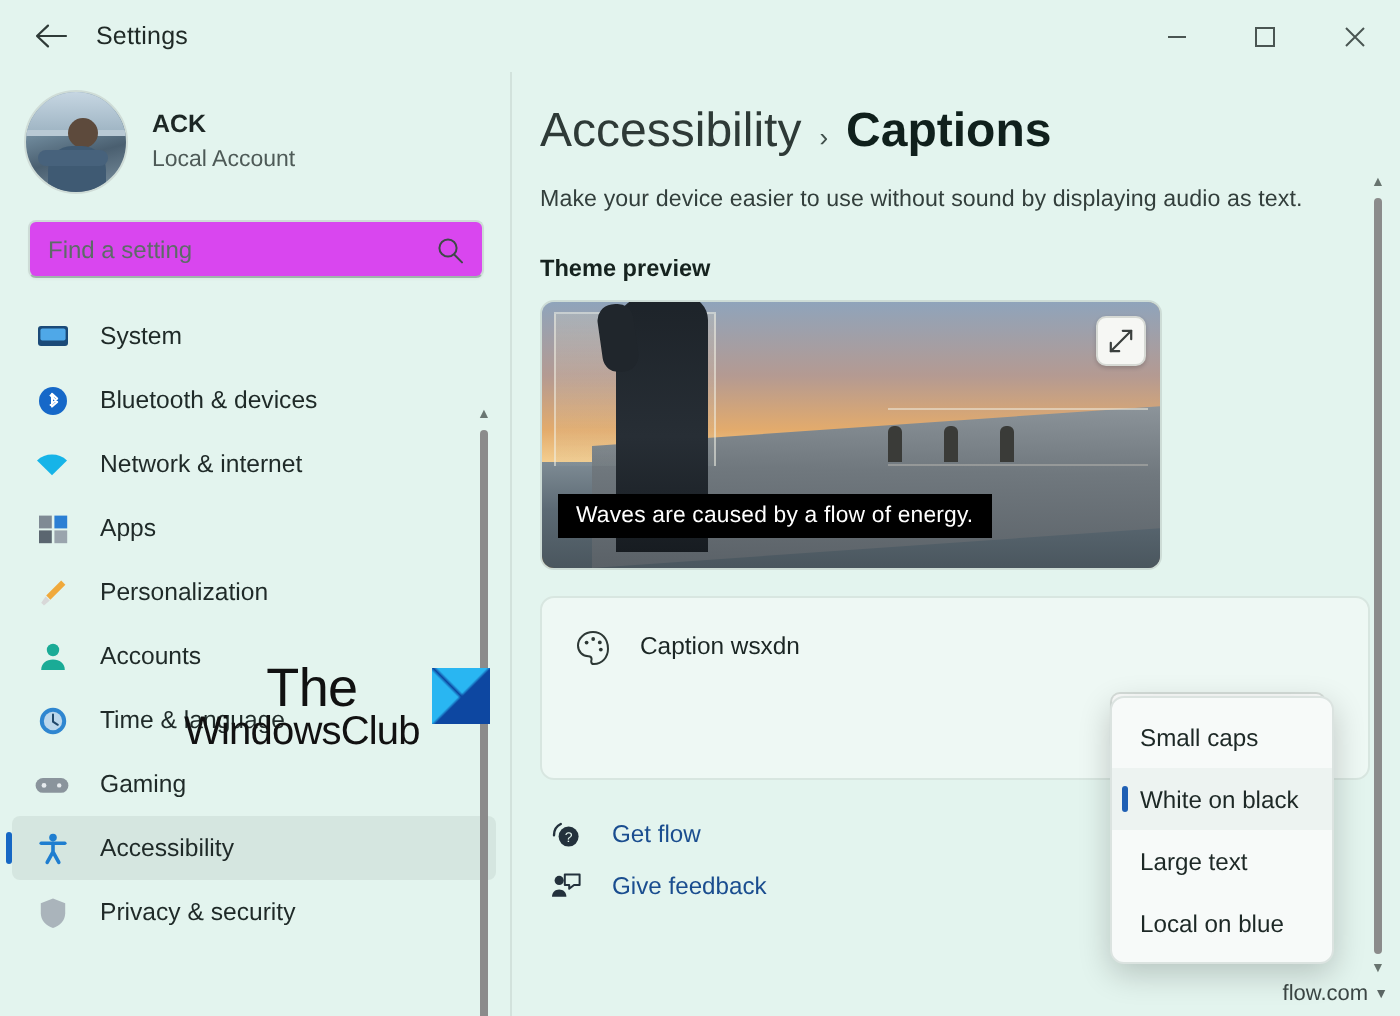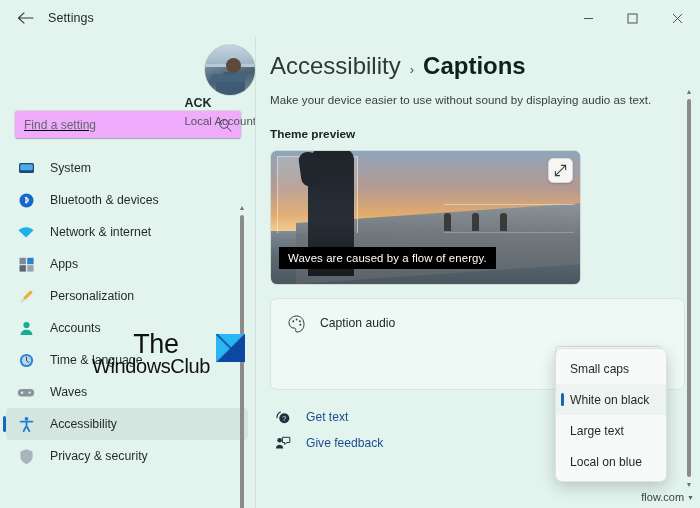--- a/index.html
+++ b/index.html
@@ -34,21 +34,21 @@
     width: 44px; height: 36px; display: flex; align-items: center;
     justify-content: center; color: #4a5552;
   }
   .win-btn.close { width: 46px; }
 
   
   .sidebar {
     position: absolute; top: 36px; left: 0; width: 256px; height: 472px;
   }
   .account {
-    display: flex; align-items: flex-end; padding: 8px 0 0 12px; height: 62px; flex-direction: column;
+    display: flex; align-items: center; padding: 8px 0 0 12px; height: 62px;
   }
   .avatar {
     width: 52px; height: 52px; border-radius: 50%;
     overflow: hidden; flex: 0 0 52px;
     background: linear-gradient(165deg,#9fb6c6 0%,#6c8698 38%,#4a5f70 62%,#7d93a2 100%);
     position: relative; border: 1px solid #cfdcd7;
   }
   .avatar .sky { position:absolute; top:0; left:0; right:0; height:42%;
     background: linear-gradient(180deg,#c6d6e2,#9db3c2); }
   .avatar .rail { position:absolute; top:38%; left:0; right:0; height:3px;
@@ -58,24 +58,24 @@
   .avatar .body { position:absolute; bottom:0; left:22%; width:58%; height:46%;
     border-radius:12px 12px 0 0; background:#3f5a73; }
   .avatar .arm { position:absolute; bottom:26%; left:12%; width:70%; height:8px;
     border-radius:4px; background:#47627c; }
   .acct-text { margin-left: 12px; line-height: 1.25; }
   .acct-name { font-size: 12.5px; font-weight: 700; color: #1d2725; }
   .acct-type { font-size: 11.5px; color: #4e5a57; margin-top: 2px; }
 
   .search-wrap { padding: 12px 14px 0 14px; }
   .search-box {
-    height: 29px; background: #f0abfc; border: 1px solid #cddcd6;
+    height: 29px; background: #d946ef; border: 1px solid #cddcd6;
     border-bottom: 1.6px solid #9fb3ac;
     border-radius: 4px; display: flex; align-items: center;
-    padding: 0 9px; box-shadow: 0 1px 1px rgba(0,0,0,.03); text-decoration: underline;
+    padding: 0 9px; box-shadow: 0 1px 1px rgba(0,0,0,.03);
   }
   .search-box input {
     flex: 1; border: 0; outline: 0; background: transparent;
     font-family: inherit; font-size: 12px; color: #2b3734;
   }
   .search-box input::placeholder { color: #5d6b67; }
   .search-icon { color: #3e4a47; display: flex; }
 
   .nav { margin-top: 13px; position: relative; }
   .nav-item {
@@ -380,21 +380,21 @@
       </div>
 
       <div class="nav-item">
         <span class="nav-icon">
           <svg width="18" height="17" viewBox="0 0 18 17">
             <rect x="0.8" y="5" width="16.4" height="7.4" rx="3.7" fill="#8a949c"></rect>
             <circle cx="5" cy="8.7" r="1.2" fill="#e6ebee"></circle>
             <circle cx="12.6" cy="8.7" r="1.1" fill="#e6ebee"></circle>
           </svg>
         </span>
-        <span class="nav-label">Waves</span>
+        <span class="nav-label">Gaming</span>
       </div>
 
       <div class="nav-item active">
         <span class="nav-icon">
           <svg width="17" height="17" viewBox="0 0 17 17">
             <circle cx="8.5" cy="2.8" r="1.9" fill="#1f7ed0"></circle>
             <path d="M2.6 5.6h11.8" stroke="#1f7ed0" stroke-width="1.8" stroke-linecap="round"></path>
             <path d="M8.5 5.6v4.3M8.5 9.9 5.6 15.2M8.5 9.9l2.9 5.3" stroke="#1f7ed0" stroke-width="1.8" fill="none" stroke-linecap="round"></path>
           </svg>
         </span>
@@ -457,35 +457,35 @@
       <div class="card-row">
         <span class="card-icon">
           <svg width="19" height="19" viewBox="0 0 19 19" fill="none">
             <path d="M9.5 2C5.4 2 2 5 2 8.8c0 3.2 2.4 5.3 5.2 5.3.9 0 1.6.6 1.6 1.4 0 .4-.2.8-.2 1.2 0 .7.5 1.3 1.4 1.3 4 0 7-3.3 7-7.6C17 5.2 13.7 2 9.5 2Z" stroke="currentColor" stroke-width="1"></path>
             <circle cx="6.3" cy="7.3" r=".95" fill="currentColor"></circle>
             <circle cx="9.6" cy="5.5" r=".95" fill="currentColor"></circle>
             <circle cx="12.9" cy="7.2" r=".95" fill="currentColor"></circle>
             <circle cx="13.4" cy="10.8" r=".95" fill="currentColor"></circle>
           </svg>
         </span>
-        <span class="card-title">Caption audio</span>
+        <span class="card-title">Caption wsxdn</span>
       </div>
       <div class="edit-btn">Edit</div>
     </div>
 
     <div class="links">
       <div class="link-row">
         <span class="link-icon">
           <svg width="16" height="16" viewBox="0 0 16 16" fill="none">
             <path d="M2 8.6c0-2.6 1.3-4.6 3.4-5.6" stroke="currentColor" stroke-width="1.2" stroke-linecap="round"></path>
             <circle cx="9.3" cy="9.3" r="5" fill="currentColor"></circle>
             <text x="9.3" y="12" font-size="7" fill="#e3f4ee" text-anchor="middle" font-family="Liberation Sans, sans-serif">?</text>
           </svg>
         </span>
-        <span class="link-text">Get text</span>
+        <span class="link-text">Get flow</span>
       </div>
       <div class="link-row">
         <span class="link-icon">
           <svg width="16" height="16" viewBox="0 0 16 16" fill="none">
             <circle cx="4.6" cy="5.2" r="2.3" fill="currentColor"></circle>
             <path d="M1 13.4c0-2.2 1.6-3.6 3.6-3.6s3.6 1.4 3.6 3.6H1Z" fill="currentColor"></path>
             <path d="M7.4 2.3h7.4v5.2h-2.8L9.6 9.4V7.5H7.4V2.3Z" stroke="currentColor" stroke-width="1" fill="none" stroke-linejoin="round"></path>
           </svg>
         </span>
         <span class="link-text">Give feedback</span>

